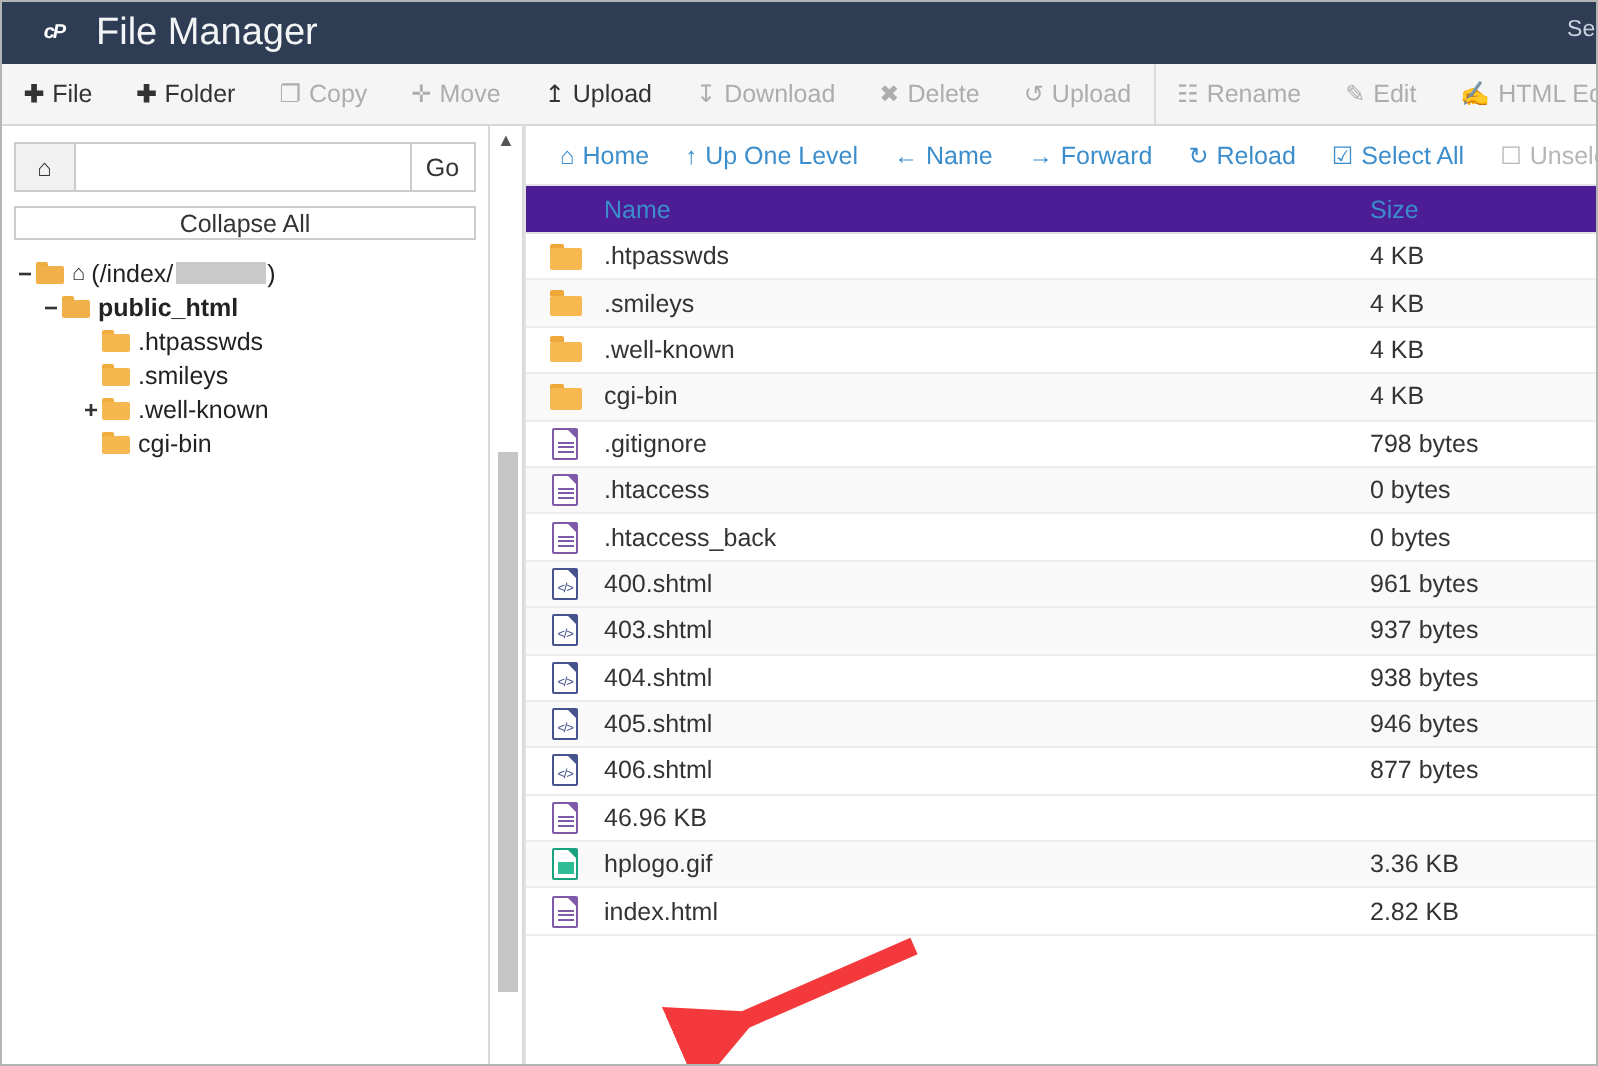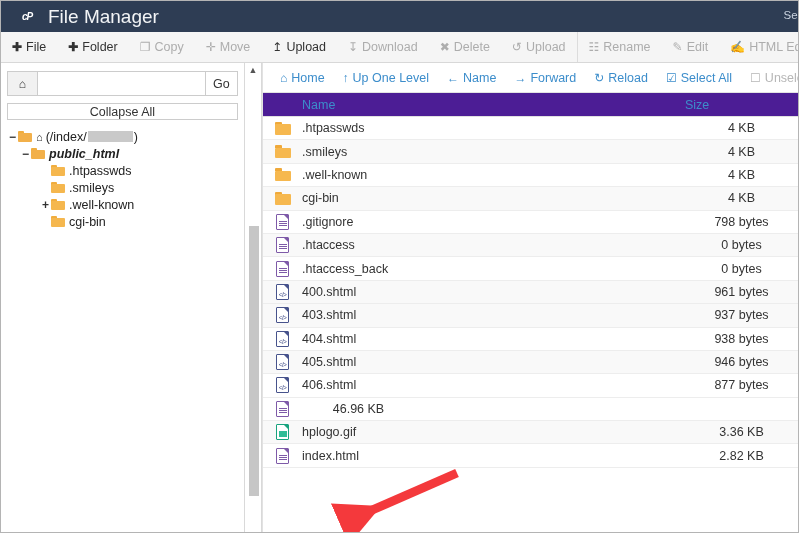--- a/index.html
+++ b/index.html
@@ -179,21 +179,21 @@
     background: #f5b74e;
     border-radius: 1px;
   }
   .folder-ico.open::after { background: #f2b04a; }
   .home-ico {
     font-size: 11px;
     margin-right: 3px;
     color: #333;
   }
   .tree-label { font-size: 12.5px; color: #222; }
-  .tree-label.bold { font-weight: bold; font-style: italic; }
+  .tree-label.bold { font-weight: bold; }
   .redact {
     display: inline-block;
     width: 45px; height: 11px;
     background: #c9c9c9;
     vertical-align: -1px;
     margin: 0 1px;
   }
   .tn-row2 { padding-left: 13px; }
   .tn-row3 { padding-left: 33px; }
 
@@ -275,21 +275,21 @@
     font-size: 12.5px;
     color: #333;
   }
   .row.odd { background: #ffffff; }
   .row.even { background: #f9f9f9; }
   .cell-icon {
     width: 39px; flex: 0 0 39px;
     display: flex; align-items: center; justify-content: center;
   }
   .cell-name { flex: 1; color: #333; }
-  .cell-size { width: 113px; flex: 0 0 113px; color: #333; text-align: center; }
+  .cell-size { width: 113px; flex: 0 0 113px; color: #333; }
 
   
   .ico-folder {
     width: 16px; height: 13px;
     position: relative;
   }
   .ico-folder::before {
     content: "";
     position: absolute; left: 0; top: 0;
     width: 7px; height: 3px;

